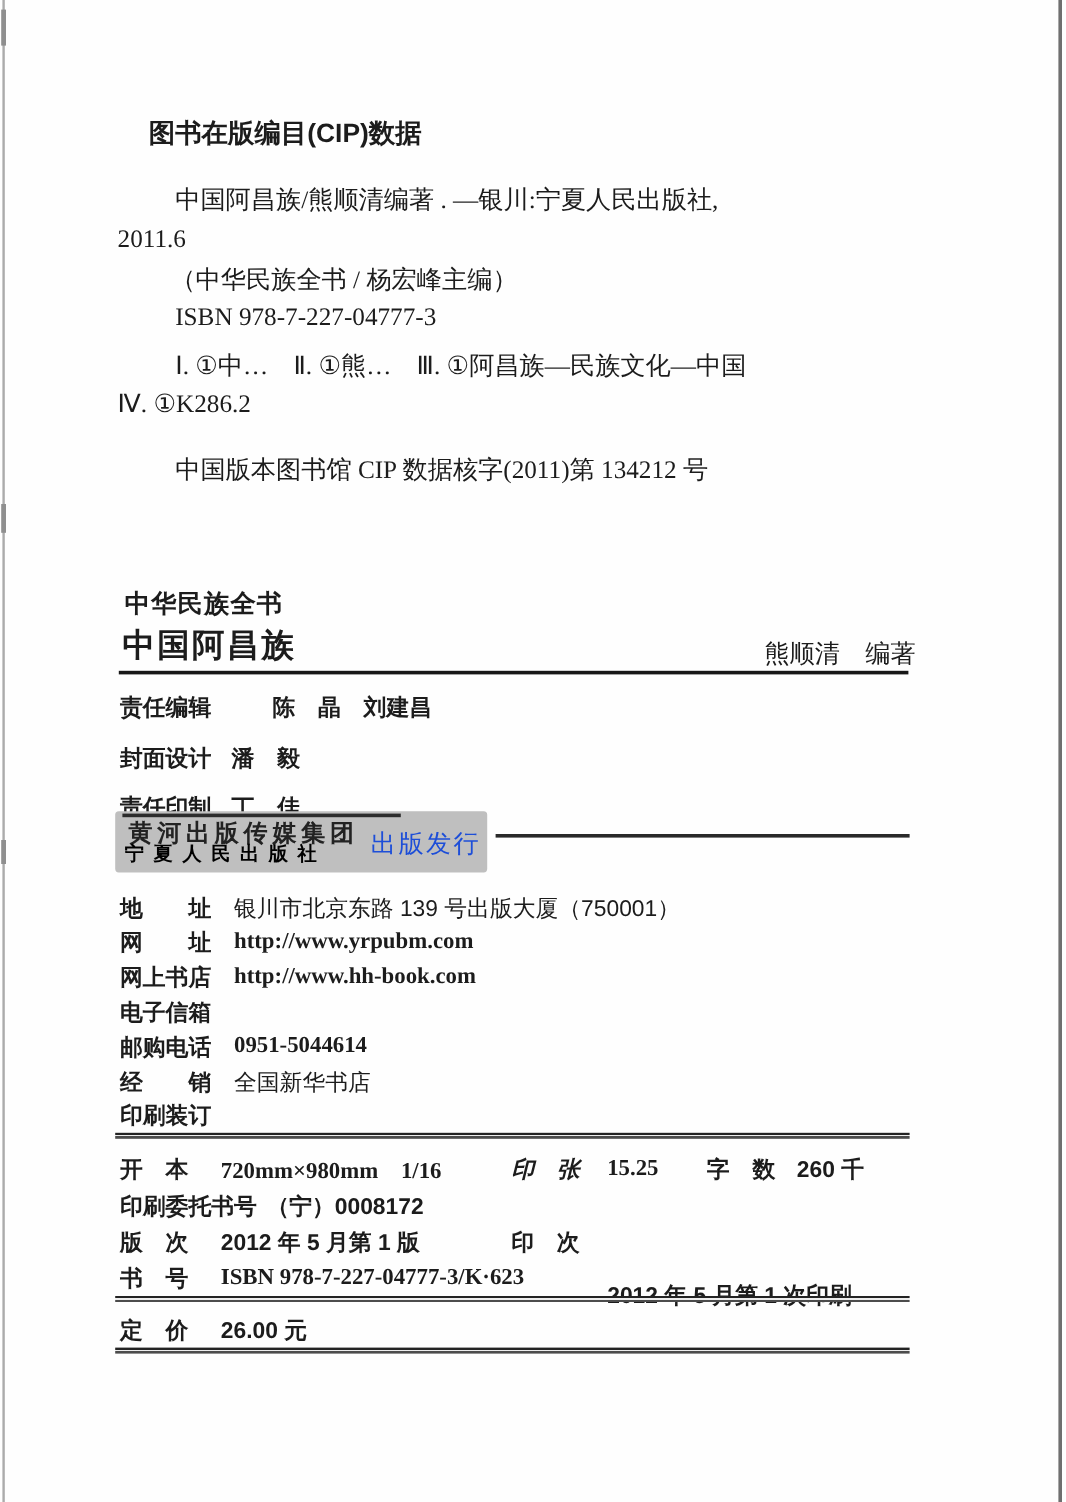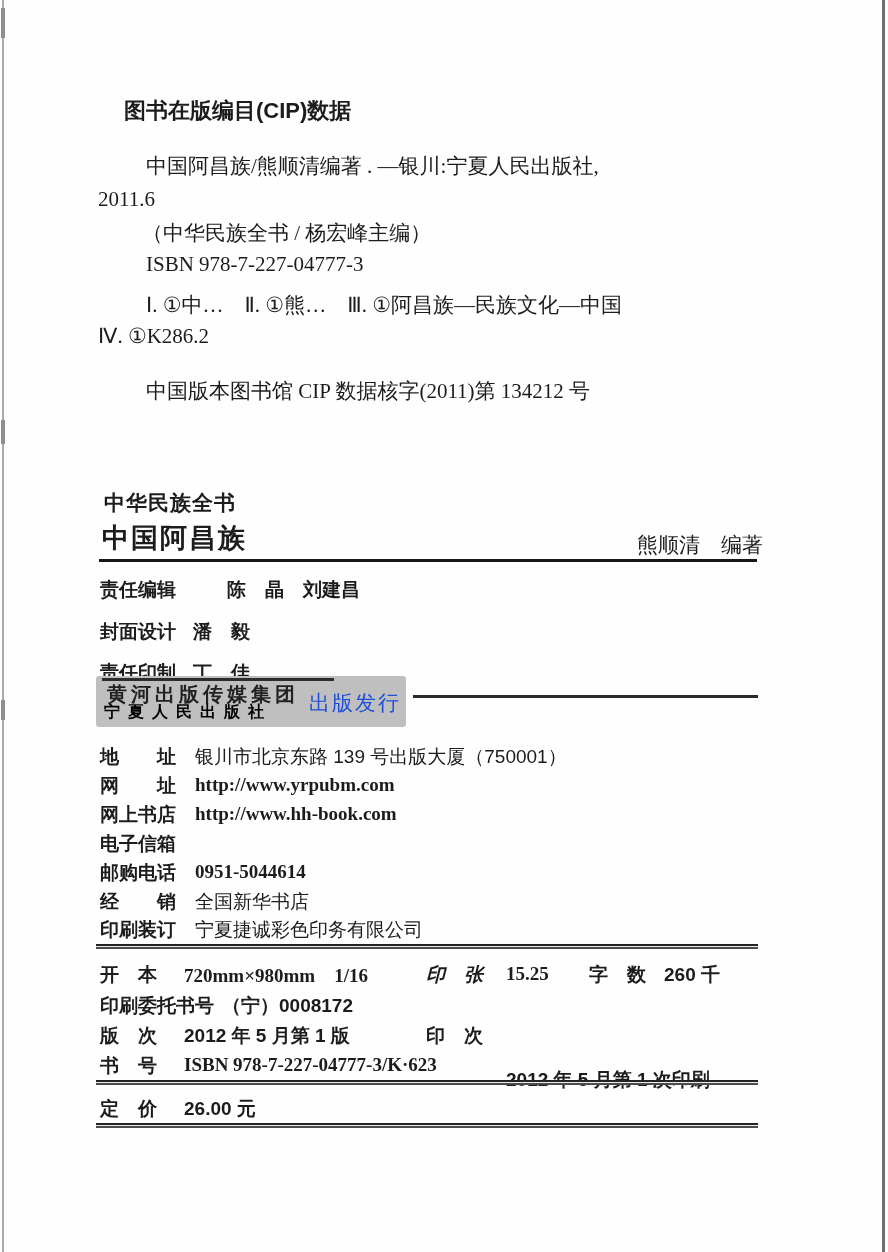--- a/index.html
+++ b/index.html
@@ -117,21 +117,20 @@
   <div class="abs c-label" style="left:100px; top:773px;">网　　址</div>
   <div class="abs c-val-en" style="left:195px; top:774px;">http://www.yrpubm.com</div>
   <div class="abs c-label" style="left:100px; top:802px;">网上书店</div>
   <div class="abs c-val-en" style="left:195px; top:803px;">http://www.hh-book.com</div>
   <div class="abs c-label" style="left:100px; top:831px;">电子信箱</div>
   <div class="abs c-label" style="left:100px; top:860px;">邮购电话</div>
   <div class="abs c-val-en" style="left:195px; top:861px;">0951-5044614</div>
   <div class="abs c-label" style="left:100px; top:889px;">经　　销</div>
   <div class="abs c-val-cn" style="left:195px; top:889px;">全国新华书店</div>
   <div class="abs c-label" style="left:100px; top:917px;">印刷装订</div>
-  <div class="abs c-val-cn" style="left:195px; top:917px;">宁夏捷诚彩色印务有限公司</div>
 
   <div class="rule-thick" style="top:944px;"></div>
 
   <div class="abs k-label" style="left:100px; top:962px;">开　本</div>
   <div class="abs k-val" style="left:184px; top:963px;">720mm×980mm　1/16</div>
   <div class="abs k-label" style="left:426px; top:962px;font-style:italic;">印　张</div>
   <div class="abs k-val" style="left:506px; top:963px;">15.25</div>
   <div class="abs k-label" style="left:589px; top:962px;">字　数</div>
   <div class="abs k-val-cn" style="left:664px; top:962px;">260 千</div>
 

